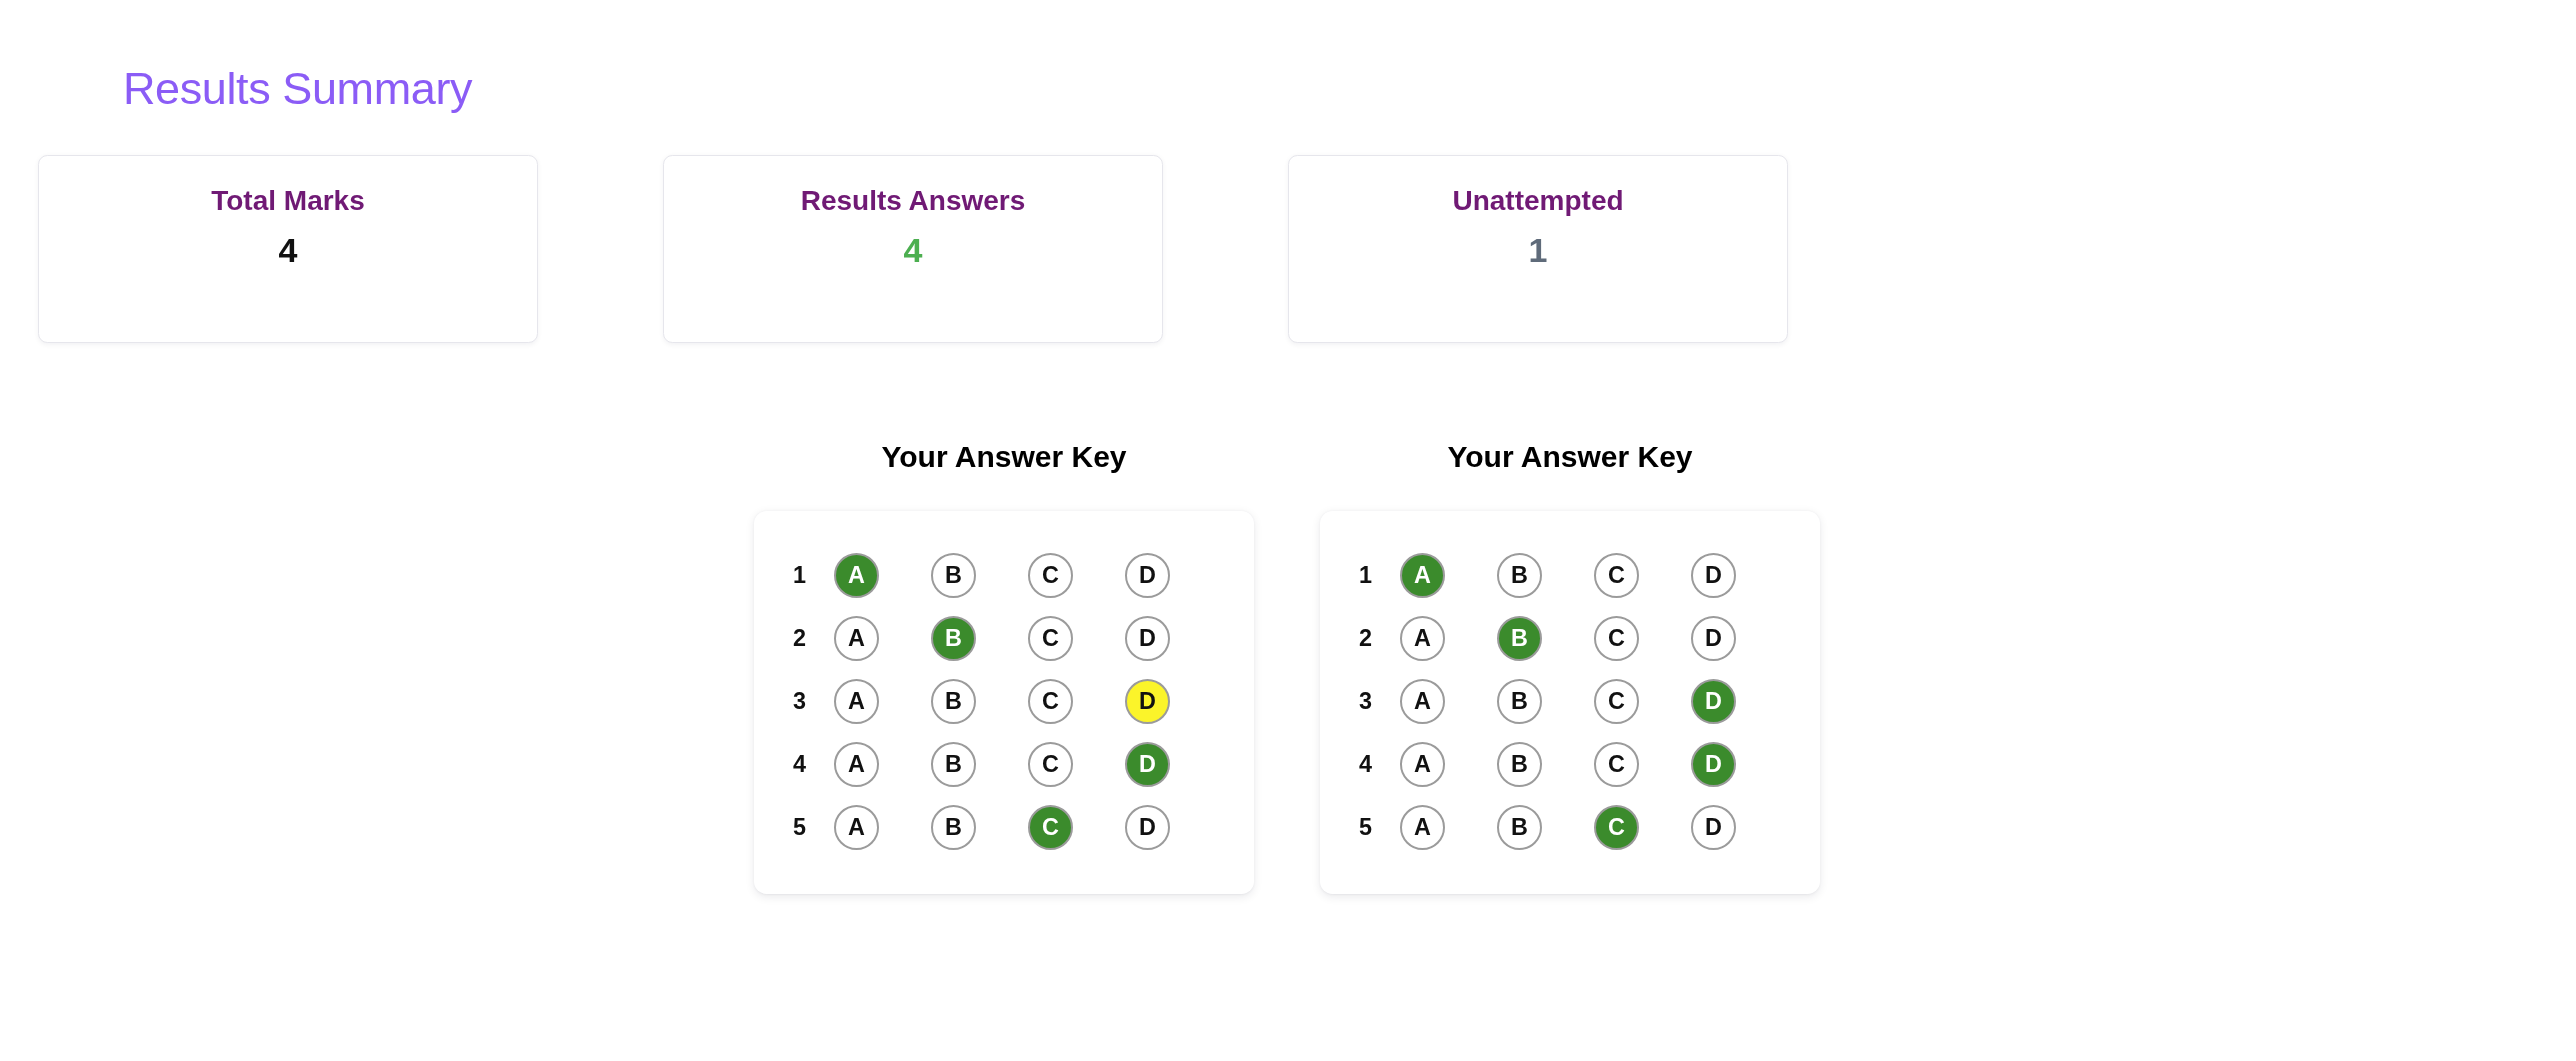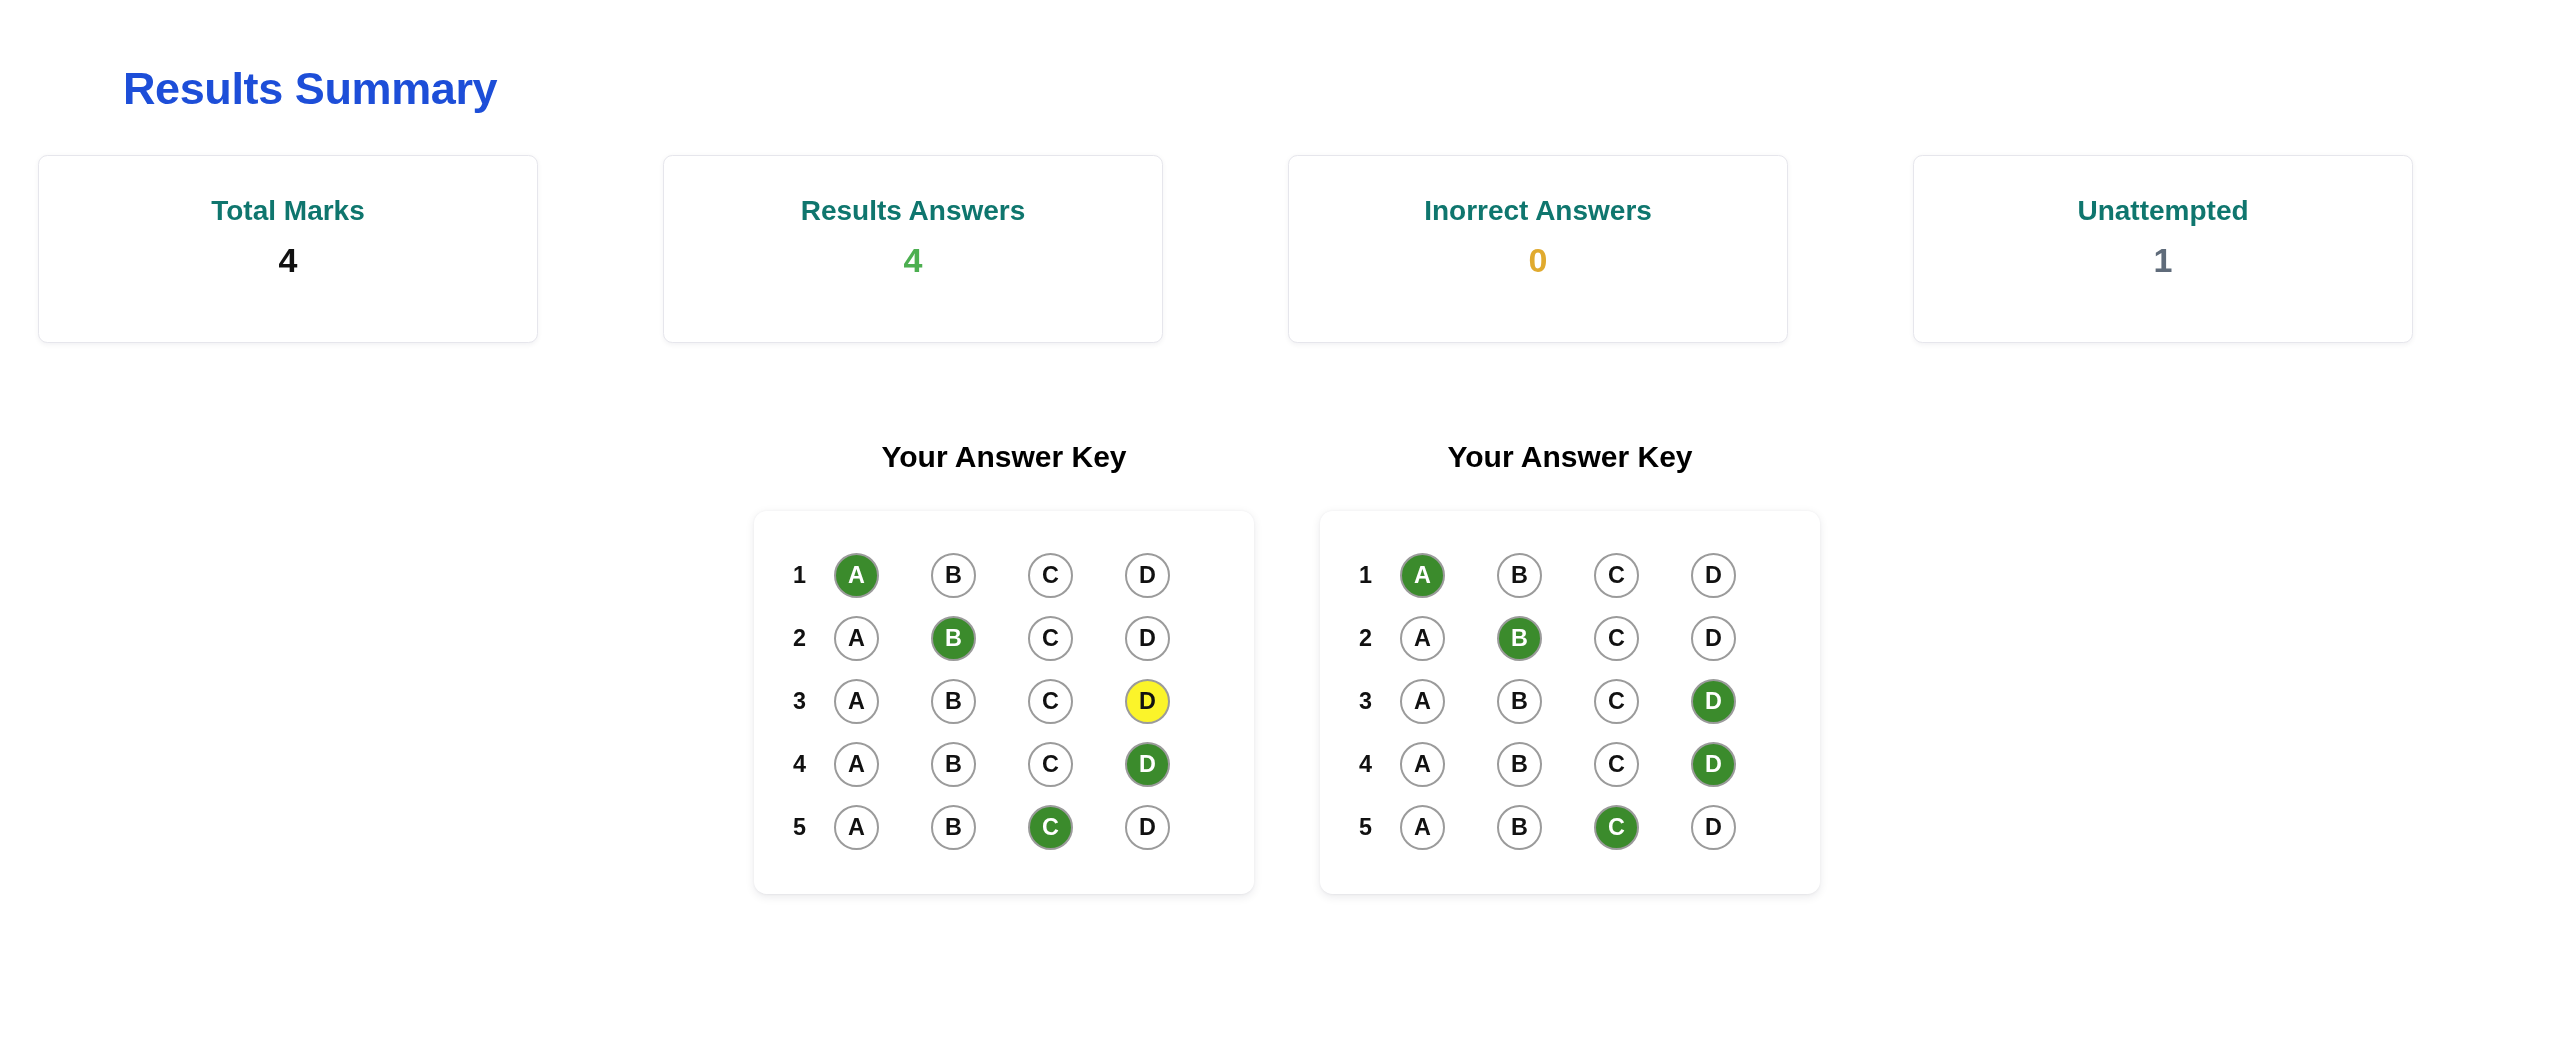--- a/index.html
+++ b/index.html
@@ -17,23 +17,23 @@
     overflow: hidden;
     position: relative;
   }
 
   
   .page-title {
     position: absolute;
     left: 123px;
     top: 33px;
     font-size: 45px;
-    font-weight: 700;
+    font-weight: 400;
     letter-spacing: -0.4px;
-    color: #1d4ed8;
+    color: #8b5cf6;
     white-space: nowrap;
   }
 
   
   .stats-row {
     position: absolute;
     left: 38px;
     top: 155px;
     width: 2501px;
     display: flex;
@@ -48,25 +48,24 @@
     border-radius: 9.4px;
     box-shadow: 0 1.6px 5.5px rgba(20, 20, 50, 0.055);
     display: flex;
     flex-direction: column;
     align-items: center;
     padding-top: 30px;
   }
   .stat-label {
     font-size: 28px;
     font-weight: 700;
-    color: #0f766e;
+    color: #701a75;
     line-height: 1.1;
     text-align: center;
     white-space: nowrap;
-    margin-top: 10px;
   }
   .stat-value {
     margin-top: 15.6px;
     font-size: 34px;
     font-weight: 700;
     line-height: 1.1;
     text-align: center;
   }
   .stat-value.tone-dark  { color: #111111; }
   .stat-value.tone-green { color: #4caf50; }
@@ -160,24 +159,20 @@
 <div class="stats-row">
     <div class="stat-card">
       <div class="stat-label">Total Marks</div>
       <div class="stat-value tone-dark">4</div>
     </div>
     <div class="stat-card">
       <div class="stat-label">Results Answers</div>
       <div class="stat-value tone-green">4</div>
     </div>
     <div class="stat-card">
-      <div class="stat-label">Inorrect Answers</div>
-      <div class="stat-value tone-amber">0</div>
-    </div>
-    <div class="stat-card">
       <div class="stat-label">Unattempted</div>
       <div class="stat-value tone-slate">1</div>
     </div>
   </div>
 
 <div class="keys-area">
     <div class="key-column">
       <div class="key-heading">Your Answer Key</div>
       <div class="key-panel">
         <div class="key-row">

